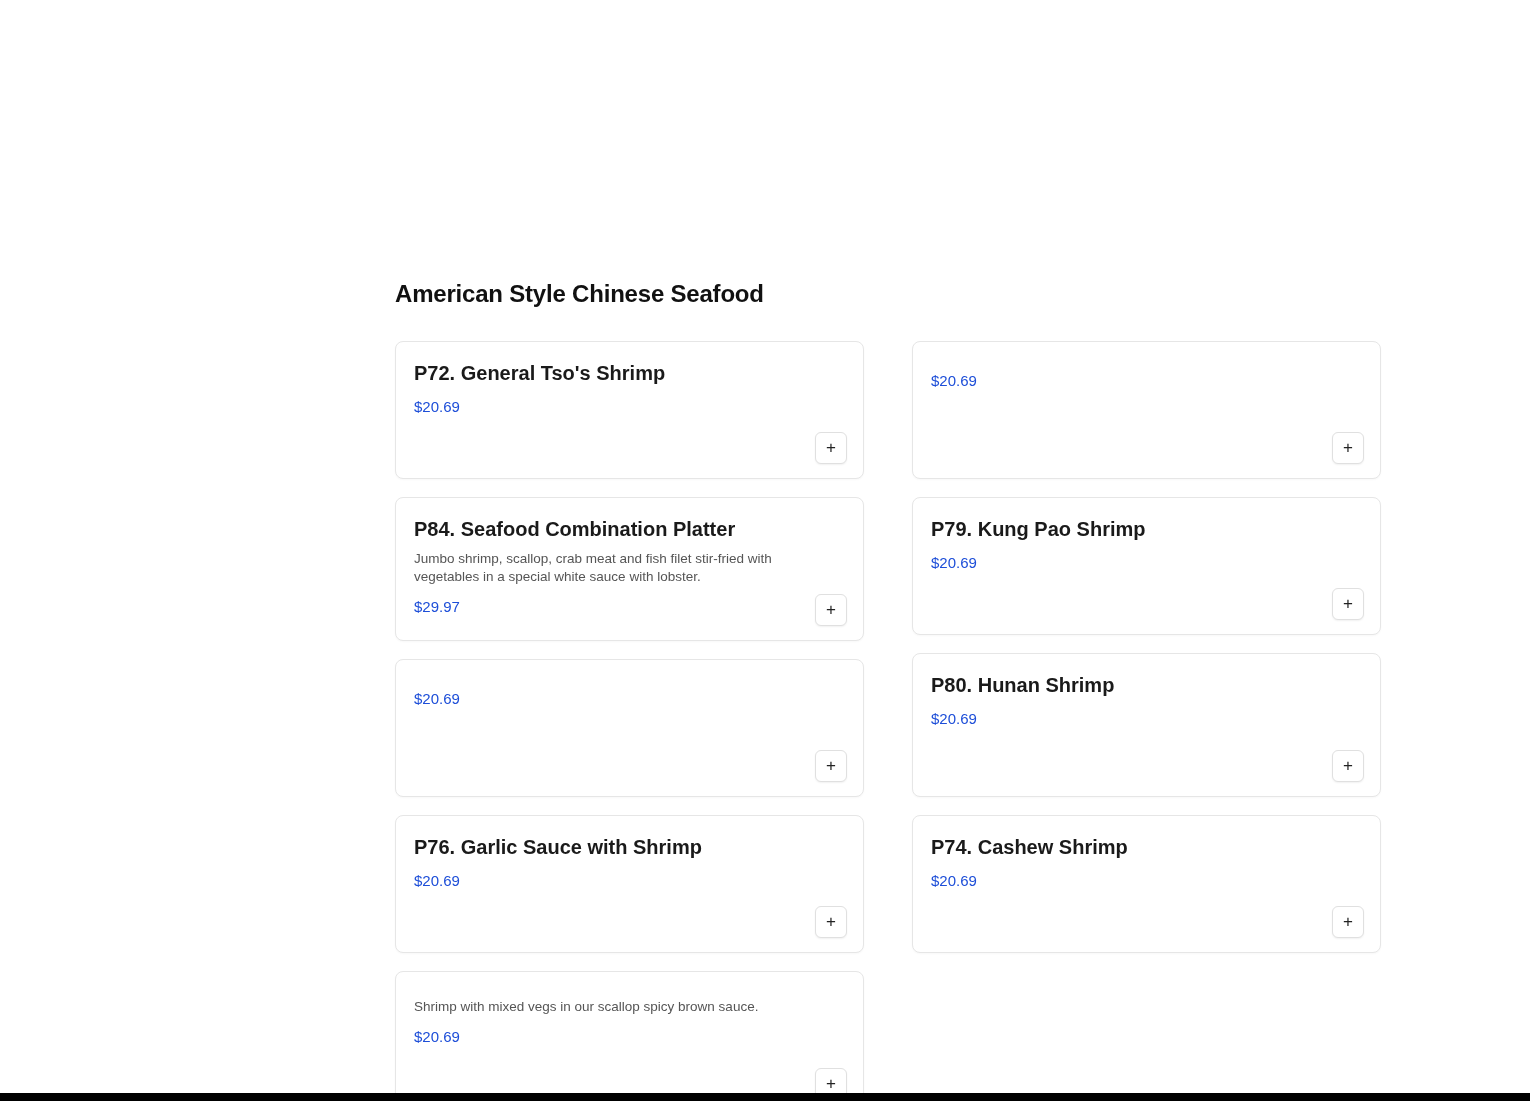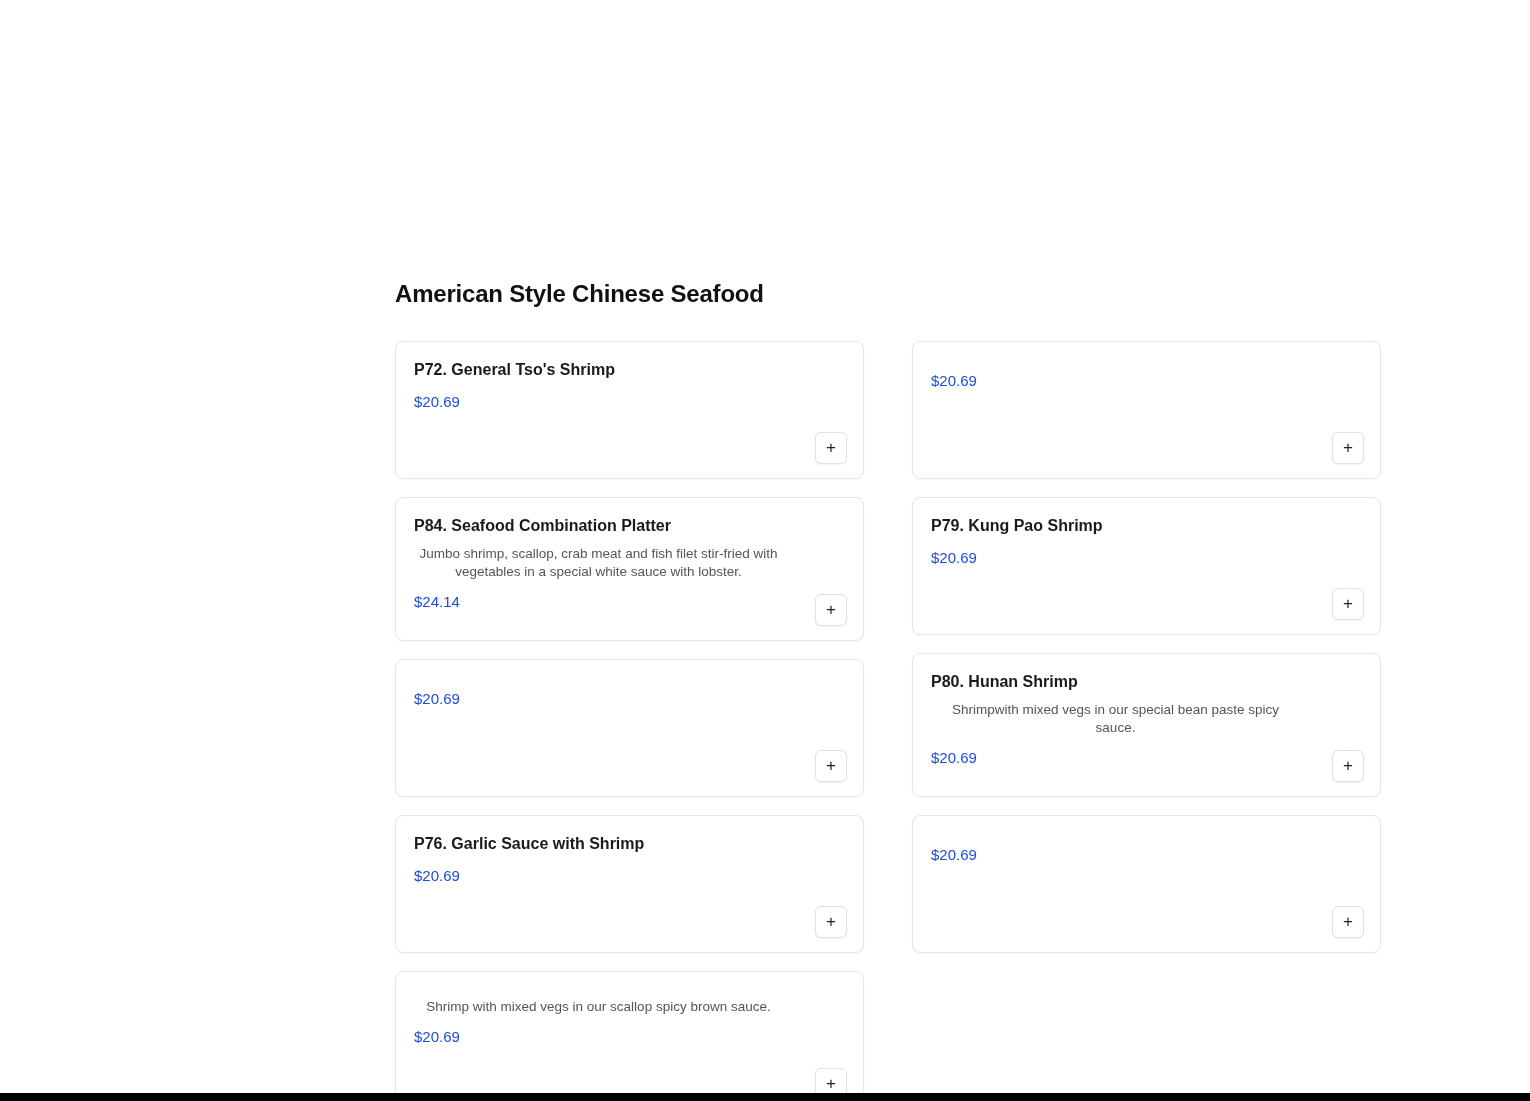--- a/index.html
+++ b/index.html
@@ -47,33 +47,32 @@
     border-radius: 8px;
     background: #ffffff;
     padding: 18px 20px 18px 18px;
     margin-bottom: 18px;
     box-shadow: 0 1px 2px rgba(0,0,0,0.03);
   }
   .card .inner {
     padding-right: 60px;
   }
   .card-title {
-    font-size: 16px;
+    font-size: 20px;
     font-weight: bold;
     color: #1a1a1a;
     line-height: 1.3;
     margin: 0;
   }
   .card-desc {
     font-size: 13.5px;
     color: #555555;
     line-height: 1.35;
     margin: 8px 0 0 0;
     max-width: 395px;
-    text-align: center;
   }
   .card-price {
     font-size: 15px;
     color: #1d4ed8;
     margin: 12px 0 0 0;
     line-height: 1.2;
   }
   .add-btn {
     position: absolute;
     right: 16px;
@@ -124,21 +123,21 @@
             <p class="card-title">P72. General Tso's Shrimp</p>
             <p class="card-price">$20.69</p>
           </div>
           <button class="add-btn">+</button>
         </div>
 
         <div class="card h-mid">
           <div class="inner">
             <p class="card-title">P84. Seafood Combination Platter</p>
             <p class="card-desc">Jumbo shrimp, scallop, crab meat and fish filet stir-fried with vegetables in a special white sauce with lobster.</p>
-            <p class="card-price">$24.14</p>
+            <p class="card-price">$29.97</p>
           </div>
           <button class="add-btn">+</button>
         </div>
 
         <div class="card h-tall">
           <div class="inner">
             <p class="card-price">$20.69</p>
           </div>
           <button class="add-btn">+</button>
         </div>
@@ -174,28 +173,28 @@
           <div class="inner">
             <p class="card-title">P79. Kung Pao Shrimp</p>
             <p class="card-price">$20.69</p>
           </div>
           <button class="add-btn">+</button>
         </div>
 
         <div class="card h-mid">
           <div class="inner">
             <p class="card-title">P80. Hunan Shrimp</p>
-            <p class="card-desc">Shrimpwith mixed vegs in our special bean paste spicy sauce.</p>
-            <p class="card-price">$20.69</p>
-          </div>
-          <button class="add-btn">+</button>
-        </div>
-
-        <div class="card h-tall">
-          <div class="inner">
+            <p class="card-price">$20.69</p>
+          </div>
+          <button class="add-btn">+</button>
+        </div>
+
+        <div class="card h-tall">
+          <div class="inner">
+            <p class="card-title">P74. Cashew Shrimp</p>
             <p class="card-price">$20.69</p>
           </div>
           <button class="add-btn">+</button>
         </div>
 
       </div>
 
     </div>
   </div>
 

